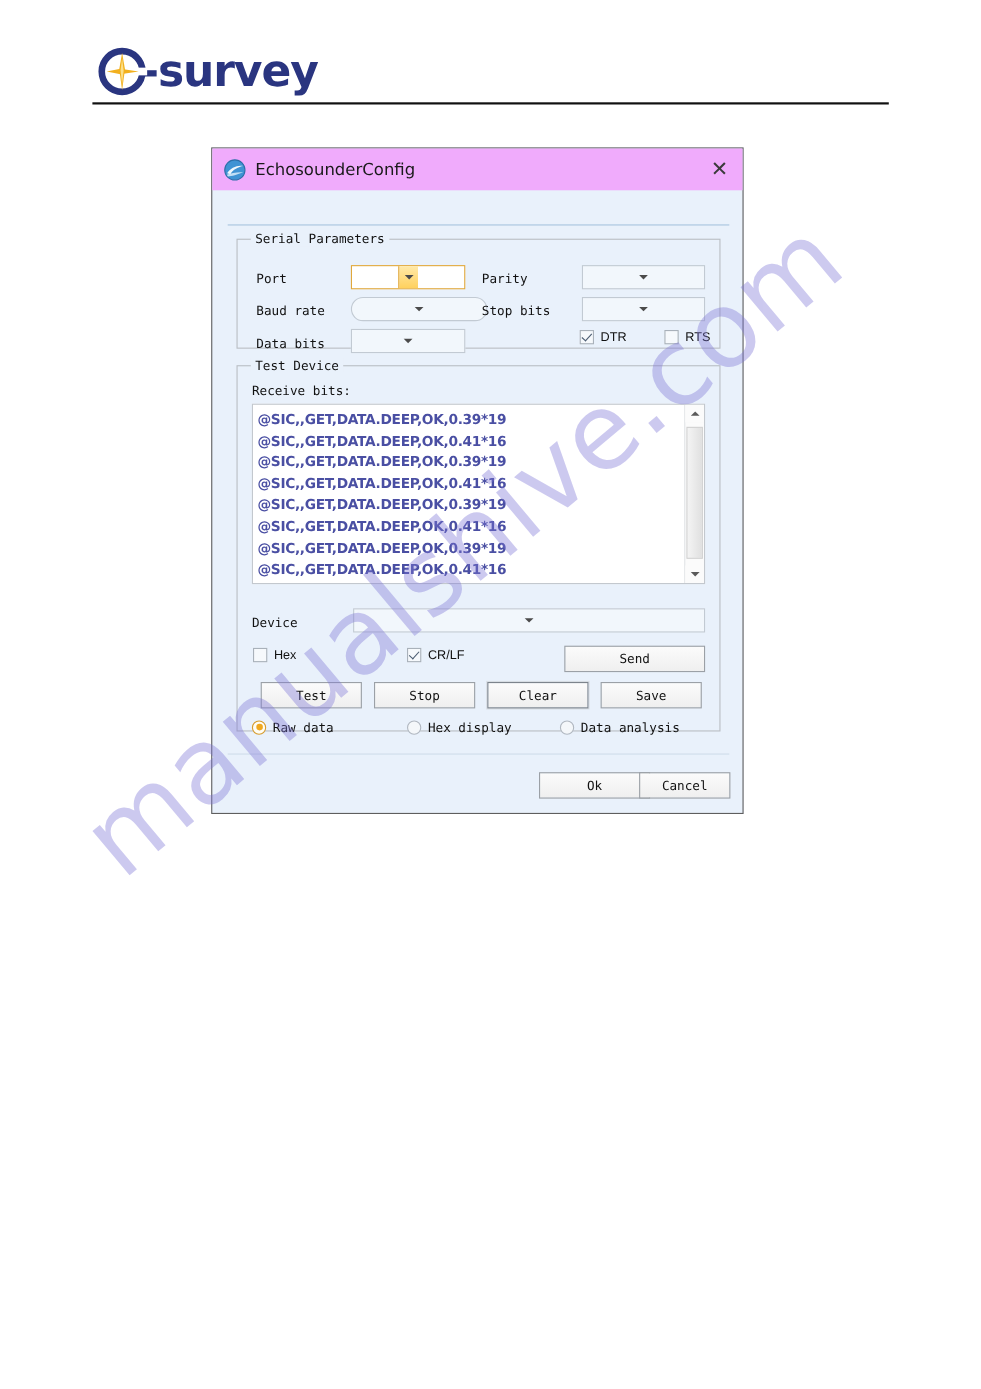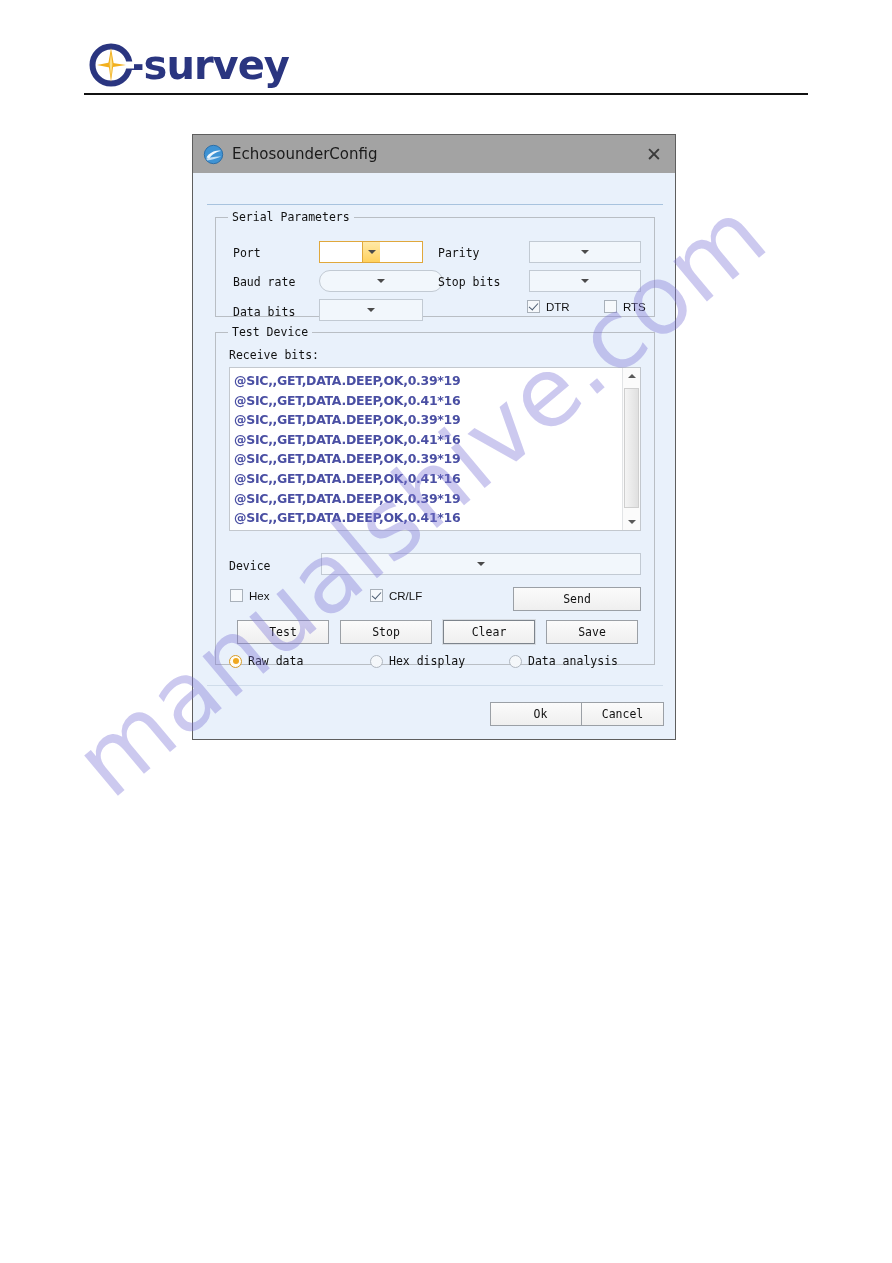--- a/index.html
+++ b/index.html
@@ -88,21 +88,21 @@
     height: 606px;
     background: #e9f1fb;
     border: 1px solid #5e5e5e;
     box-sizing: border-box;
     z-index: 20;
     font-size: 12px;
     color: #202020;
   }
   #titlebar {
     height: 38px;
-    background: #a3a3a3;
+    background: #f0abfc;
     display: flex;
     align-items: center;
     padding: 0 0 0 10px;
     box-sizing: border-box;
     position: relative;
   }
   #title-icon {
     width: 21px; height: 21px;
     flex: 0 0 auto;
     margin-right: 8px;

